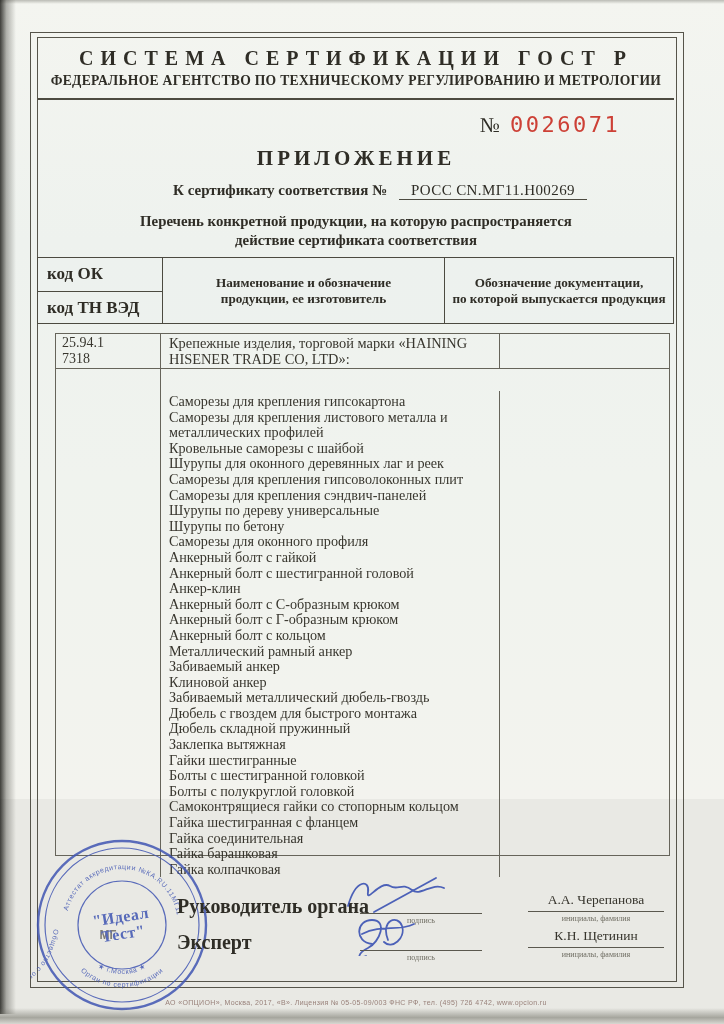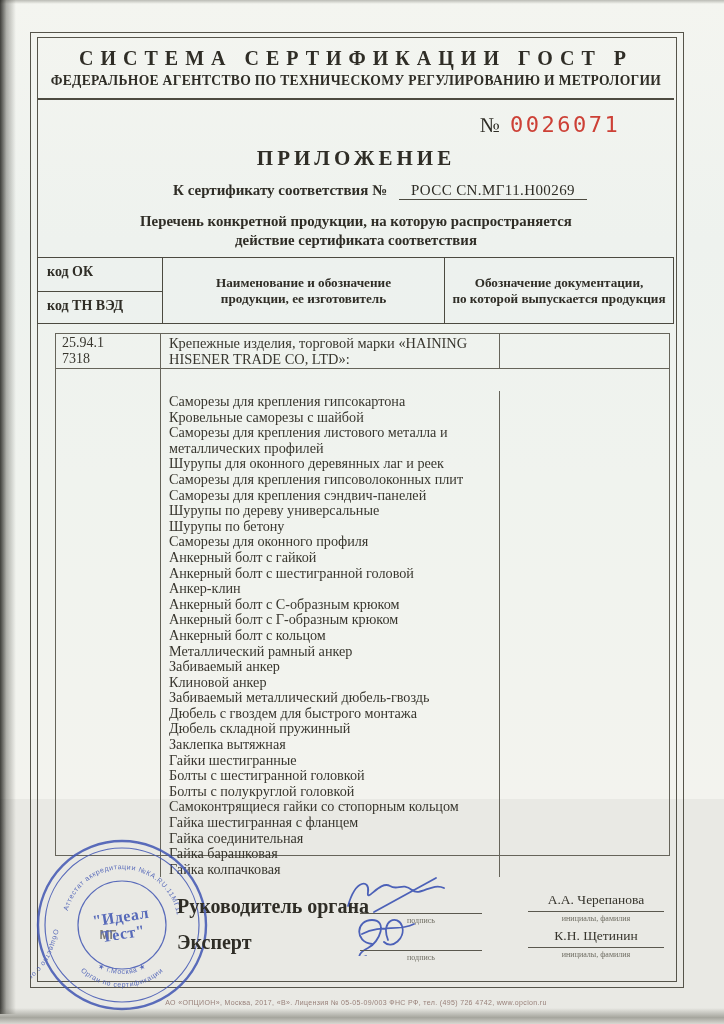--- a/index.html
+++ b/index.html
@@ -32,21 +32,21 @@
   .title{position:absolute;left:0;top:146px;width:712px;text-align:center;
     font-size:21px;font-weight:bold;letter-spacing:4px;color:#2f2d26;}
   .subtitle{position:absolute;left:0;top:182px;width:712px;text-align:center;color:#2f2d26;font-size:15px;margin-left:24px;}
   .subtitle .lbl{font-weight:bold;}
   .subtitle .val{border-bottom:1px solid #4c4a40;padding:0 12px 1px;margin-left:8px;letter-spacing:.4px;}
   .desc{position:absolute;left:0;top:212px;width:712px;text-align:center;
     font-weight:bold;font-size:14.8px;line-height:18.5px;color:#2f2d26;}
 
   .thead{position:absolute;left:37px;top:257px;width:635px;height:65px;
     border:1.6px solid #4c4a40;display:flex;color:#2f2d26;background:rgba(236,242,238,.35);}
-  .th-c1{width:124px;border-right:1px solid #4c4a40;position:relative;font-size:14px;font-weight:bold;}
+  .th-c1{width:124px;border-right:1px solid #4c4a40;position:relative;font-size:17px;font-weight:bold;}
   .th-c1 .t{position:absolute;left:9px;top:6px;}
   .th-c1 .rule{position:absolute;left:0;right:0;top:33px;border-top:1px solid #4c4a40;}
   .th-c1 .b{position:absolute;left:9px;top:40px;}
   .th-c2{width:281px;border-right:1px solid #4c4a40;text-align:center;font-size:13.2px;font-weight:bold;line-height:15.5px;padding-top:17px;}
   .th-c3{flex:1;text-align:center;font-size:13.2px;font-weight:bold;line-height:15.5px;padding-top:17px;}
 
   .mtable{position:absolute;left:55px;top:333px;width:613px;height:521px;
     border:1px solid #66645a;display:flex;flex-direction:column;color:#38362e;}
   .mrow1{display:flex;height:34px;border-bottom:1px solid #66645a;}
   .mrow2{display:flex;flex:1;}
@@ -124,22 +124,22 @@
         <div>25.94.1</div>
         <div>7318</div>
       </div>
       <div class="mc2">Крепежные изделия, торговой марки «HAINING HISENER TRADE CO, LTD»:</div>
       <div class="mc3"></div>
     </div>
     <div class="mrow2">
       <div class="mc1"></div>
       <div class="mc2" id="plist">
           <div class="item">Саморезы для крепления гипсокартона</div>
+          <div class="item">Саморезы для крепления листового металла и металлических профилей</div>
           <div class="item">Кровельные саморезы с шайбой</div>
-          <div class="item">Саморезы для крепления листового металла и металлических профилей</div>
           <div class="item">Шурупы для оконного деревянных лаг и реек</div>
           <div class="item">Саморезы для крепления гипсоволоконных плит</div>
           <div class="item">Саморезы для крепления сэндвич-панелей</div>
           <div class="item">Шурупы по дереву универсальные</div>
           <div class="item">Шурупы по бетону</div>
           <div class="item">Саморезы для оконного профиля</div>
           <div class="item">Анкерный болт с гайкой</div>
           <div class="item">Анкерный болт с шестигранной головой</div>
           <div class="item">Анкер-клин</div>
           <div class="item">Анкерный болт с С-образным крюком</div>

